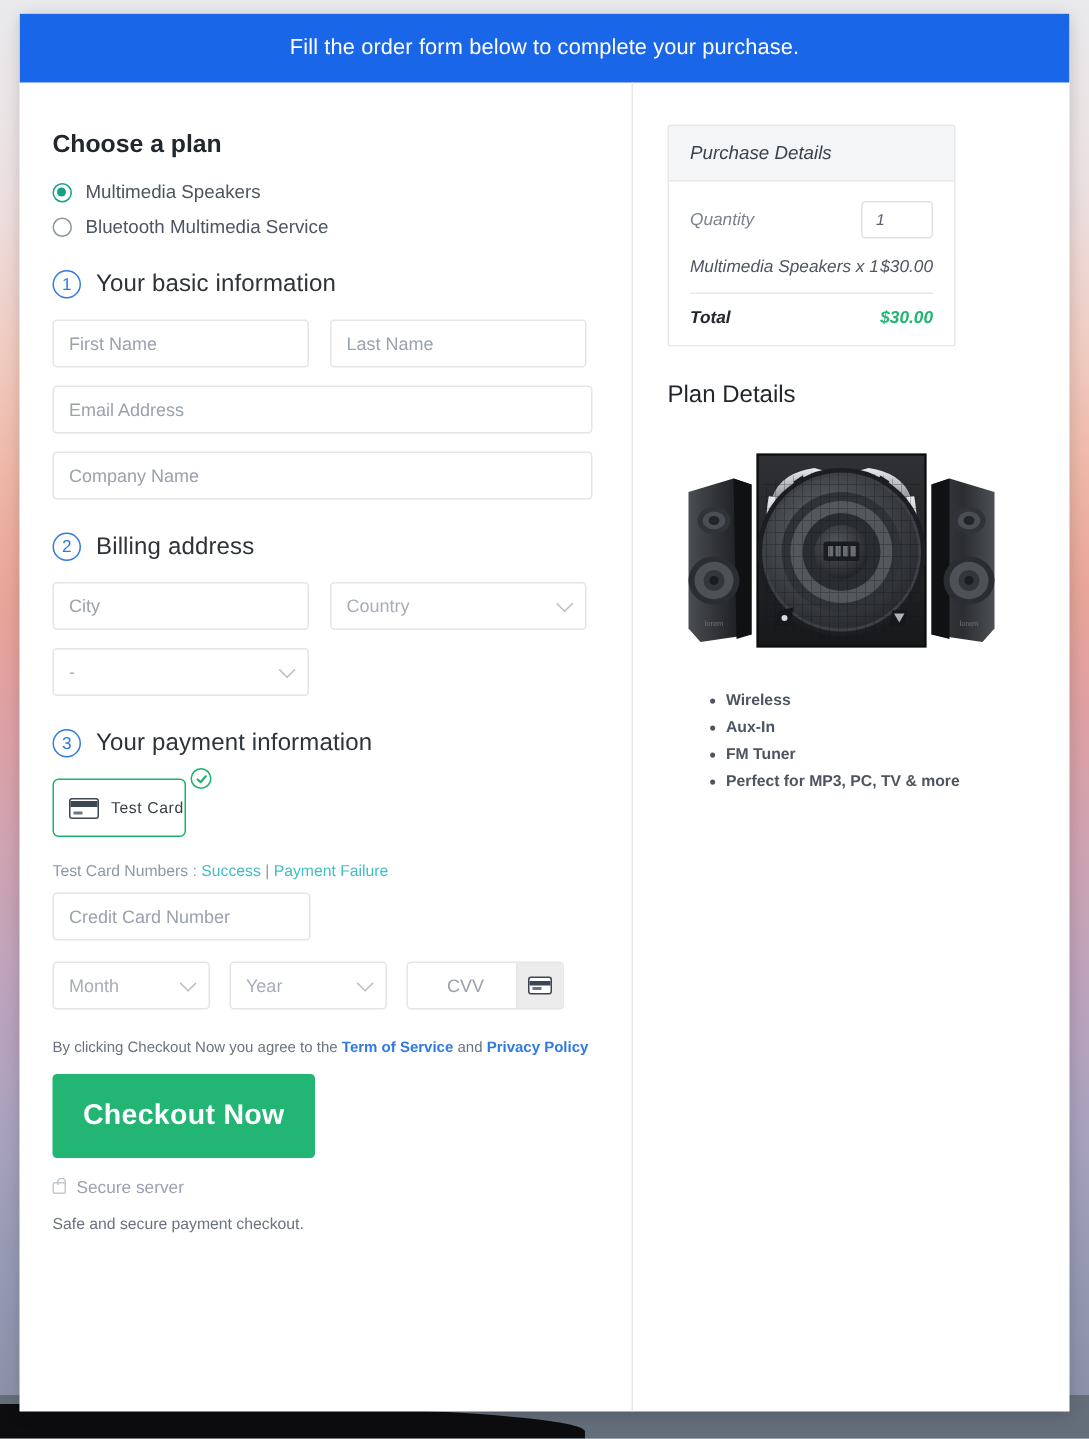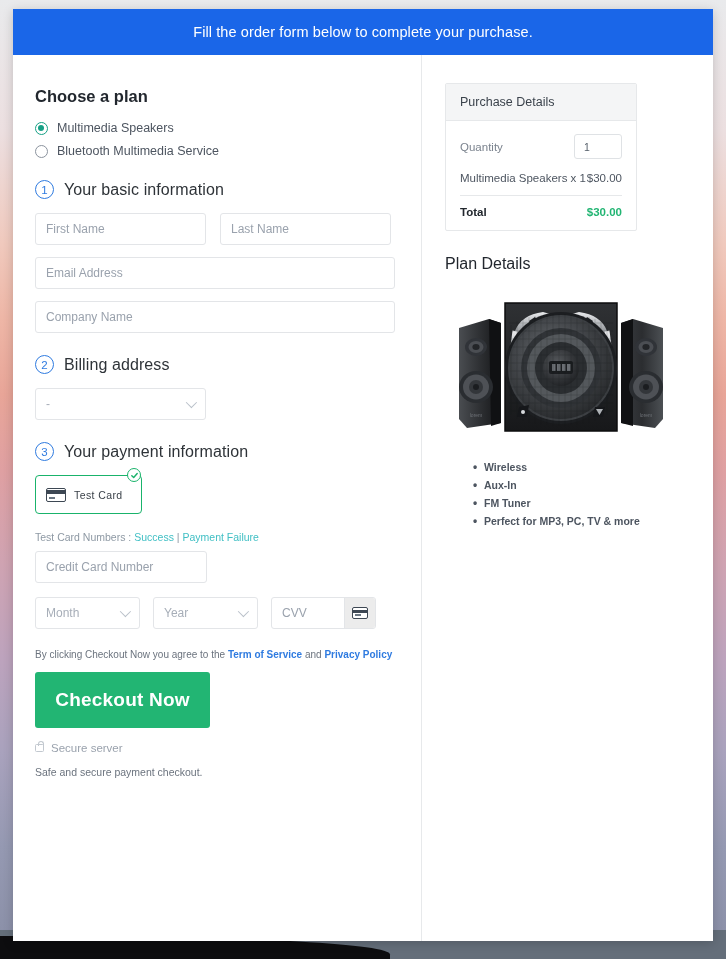--- a/index.html
+++ b/index.html
@@ -164,21 +164,21 @@
     right: 11px;
     width: 8px; height: 8px;
     border-right: 1.3px solid #b9c0c9;
     border-bottom: 1.3px solid #b9c0c9;
     transform: rotate(45deg) translateY(-2px);
   }
 
   
   .paytile-wrap { position: relative; width: 99px; margin: 4px 0 0 0; }
   .paytile {
-    width: 107px; height: 39px;
+    width: 89px; height: 39px;
     border: 1.6px solid #19b36b;
     border-radius: 4px;
     display: flex;
     align-items: center;
     gap: 8px;
     padding-left: 10px;
     background: #fff;
   }
   .card-glyph {
     width: 20px; height: 14px;
@@ -219,20 +219,21 @@
   }
   .testcards a { color: #3fbfc4; text-decoration: none; }
   .testcards .sep { color: #8e99a4; }
 
   .cvv-wrap {
     width: 105px; height: 32px;
     border: 1px solid #e3e5e8;
     border-radius: 3px;
     display: flex; align-items: center;
     overflow: hidden;
+    padding-left: 16px;
   }
   .cvv-wrap .t { flex: 1; padding-left: 10px; font-size: 12px; color: #9aa2ad; }
   .cvv-icon {
     width: 31px; height: 100%;
     background: #ececec;
     border-left: 1px solid #e3e5e8;
     display: flex; align-items: center; justify-content: center;
   }
   .cvv-icon .card-glyph { width: 16px; height: 11.5px; border-width: 1.4px; }
 
@@ -280,20 +281,21 @@
     border-bottom: none;
     border-radius: 3px 3px 0 0;
   }
   .safe-note { font-size: 10.5px; color: #6b737e; }
 
   
   .pbox {
     border: 1px solid #e6e8ea;
     border-radius: 2px;
     width: 192px;
+    font-style: italic;
   }
   .pbox-head {
     background: #f4f5f6;
     border-bottom: 1px solid #e6e8ea;
     padding: 11px 14px;
     font-size: 12.5px;
     color: #3b434c;
   }
   .pbox-body { padding: 13px 14px 12px 14px; }
   .pbox-title { font-size: 13.5px; font-weight: bold; color: #22272e; margin-bottom: 14px; }
@@ -387,20 +389,29 @@
           <span>Company Name</span>
         </div>
       </div>
 
       <div class="step-head">
         <span class="step-num">2</span>
         <span class="step-label">Billing address</span>
       </div>
 
 
+      <div class="row">
+        <div class="fld half">
+          <span>City</span>
+        </div>
+        <div class="fld half sel">
+          <span>Country</span>
+          <span class="chev"></span>
+        </div>
+      </div>
 
       <div class="row">
         <div class="fld half sel">
           <span>-</span>
           <span class="chev"></span>
         </div>
       </div>
 
       <div class="step-head">
         <span class="step-num">3</span>

